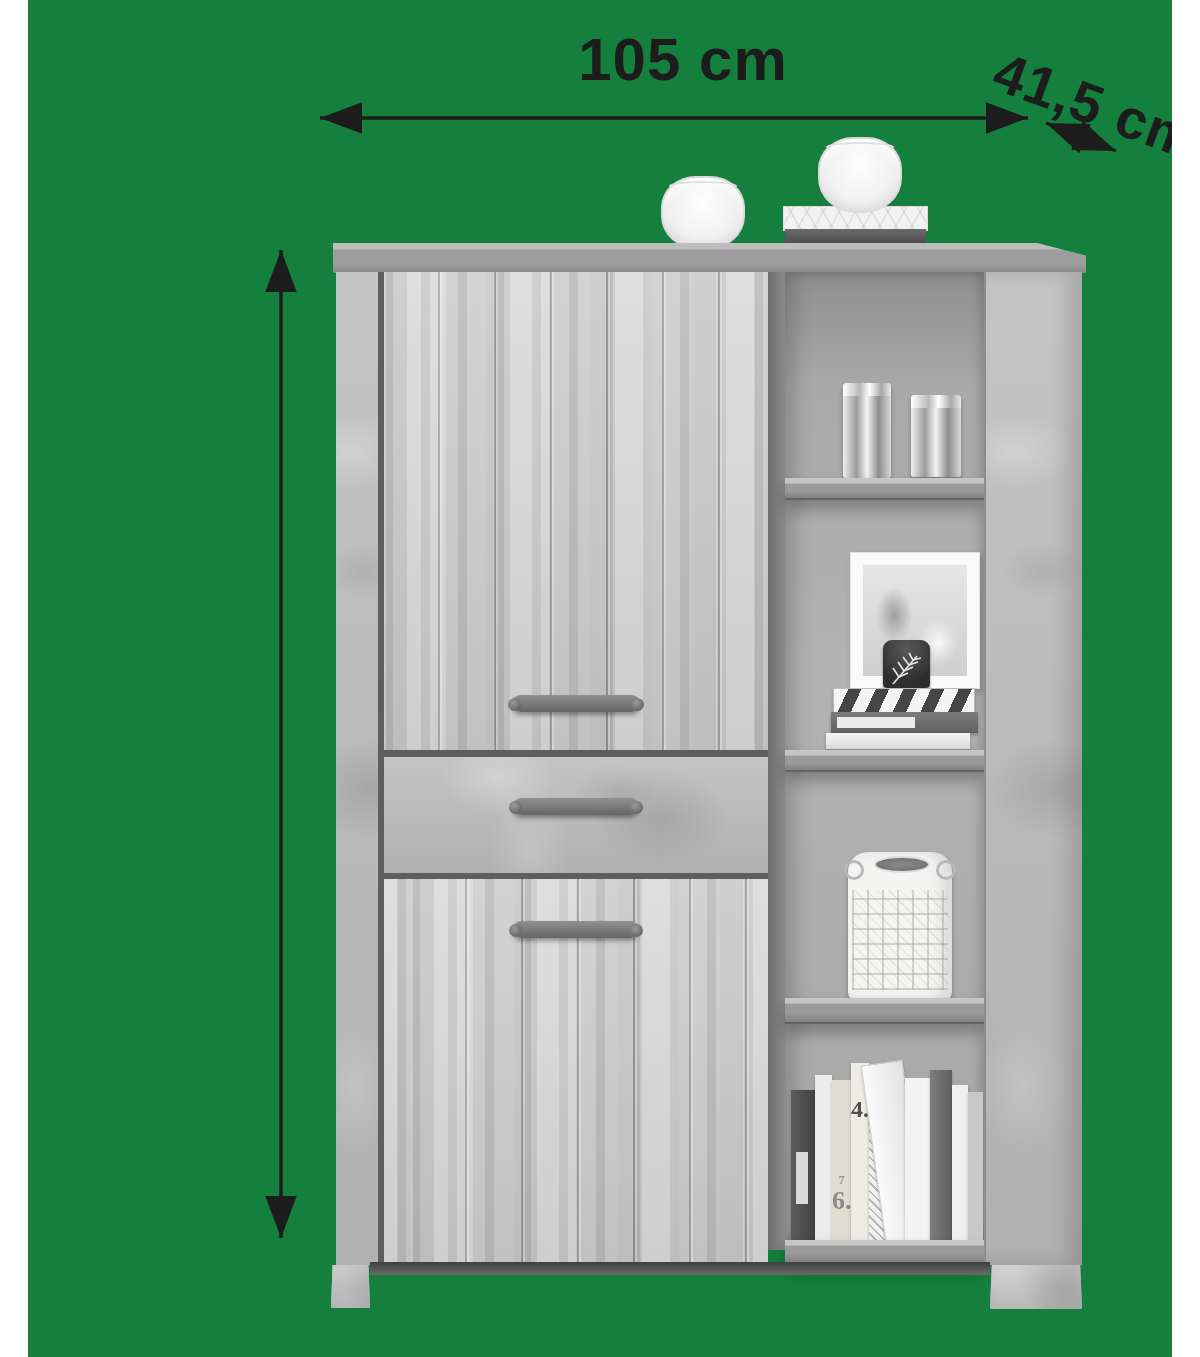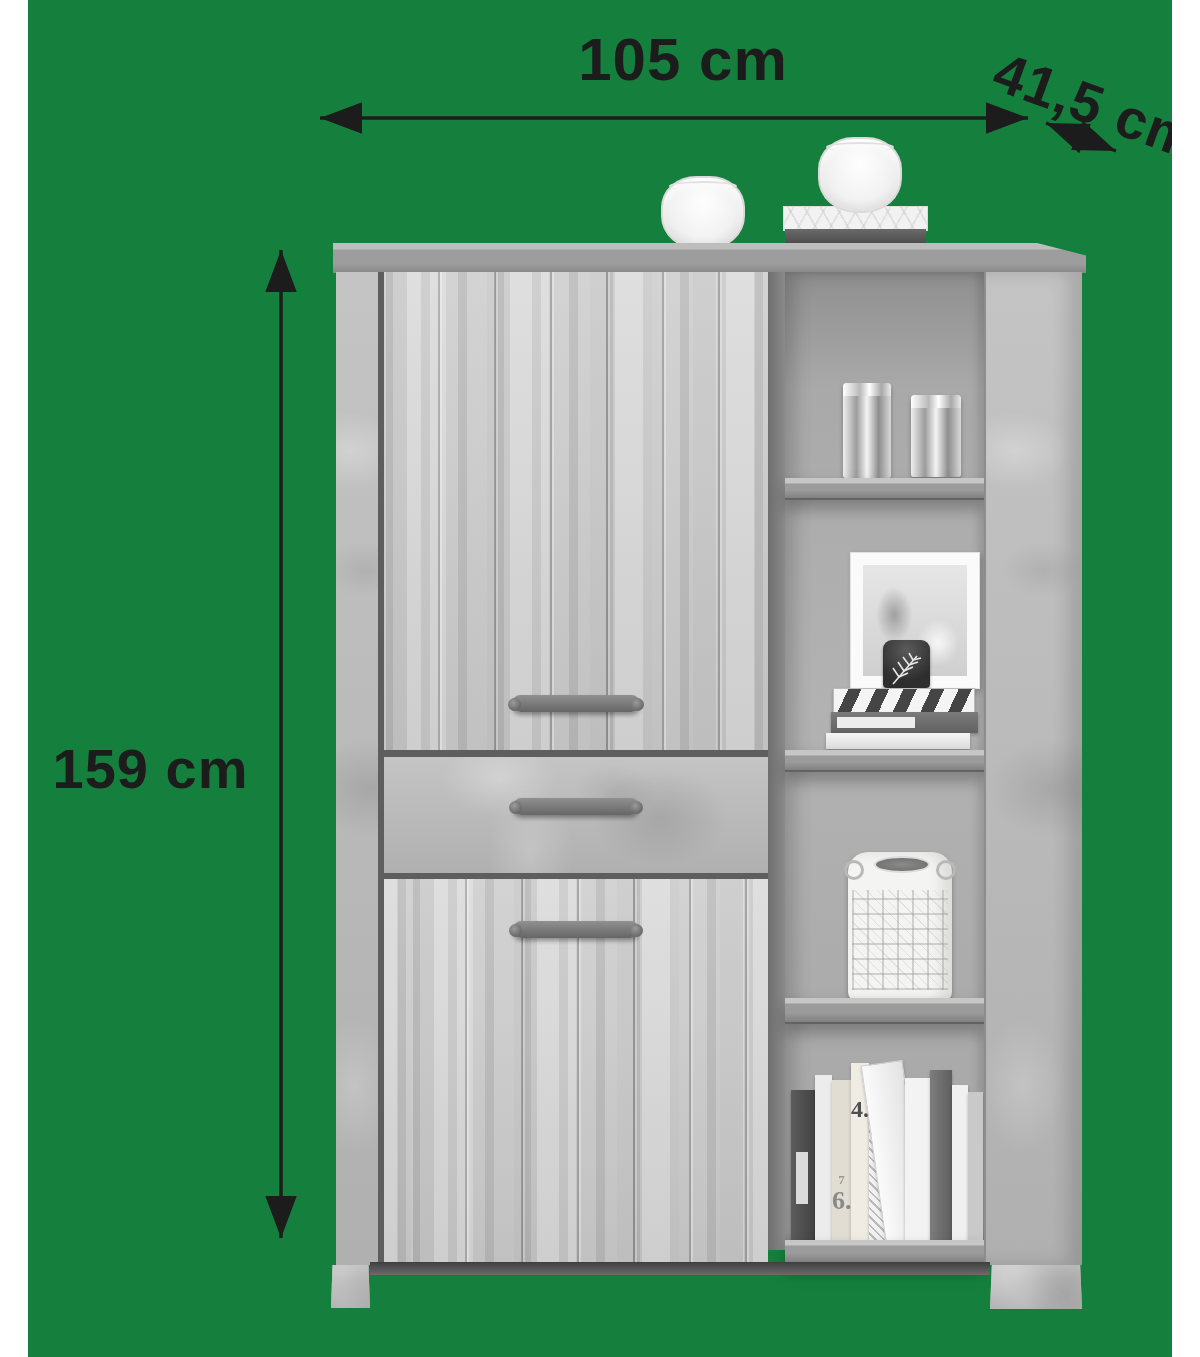--- a/index.html
+++ b/index.html
@@ -76,21 +76,20 @@
         <path d="M0.5,0.5 L12.5,5 L0.5,9.5 Z" fill="#1c1c1c"></path>
       </marker>
     </defs>
     <line x1="292" y1="118" x2="1000" y2="118" stroke="#1c1c1c" stroke-width="3.5" marker-start="url(#ah)" marker-end="url(#ah)"></line>
     <line x1="253" y1="250" x2="253" y2="1238" stroke="#1c1c1c" stroke-width="3.5" marker-start="url(#ah)" marker-end="url(#ah)"></line>
     <line x1="1018" y1="123" x2="1088" y2="151" stroke="#1c1c1c" stroke-width="3.5" marker-start="url(#ah)" marker-end="url(#ah)"></line>
   </svg>
 
   <div class="dim-label lbl-w">105 cm</div>
   <div class="dim-label lbl-d">41,5 cm</div>
-  <div class="dim-label lbl-h">159 cm</div>
 
   <div class="abs" style="left:0;top:0;width:1200px;height:1357px;">
 
     <div class="votive" style="left:633px;top:176px;width:80px;height:70px;"></div>
     <div class="abs" style="left:755px;top:206px;width:143px;height:23px;background:#f2f2f2;border:1px solid #ddd;background-image:repeating-linear-gradient(60deg,rgba(190,190,190,.35) 0 2px,transparent 2px 14px),repeating-linear-gradient(-60deg,rgba(190,190,190,.3) 0 2px,transparent 2px 14px);"></div>
     <div class="abs" style="left:757px;top:229px;width:141px;height:17px;background:linear-gradient(180deg,#6a6a6a,#474747);"></div>
     <div class="votive" style="left:790px;top:137px;width:80px;height:72px;"></div>
 
     <div class="abs" style="left:305px;top:243px;width:753px;height:30px;
                 background:linear-gradient(180deg,#bdbdbd 0 6px,#9d9d9d 7px 70%,#868686 100%);

